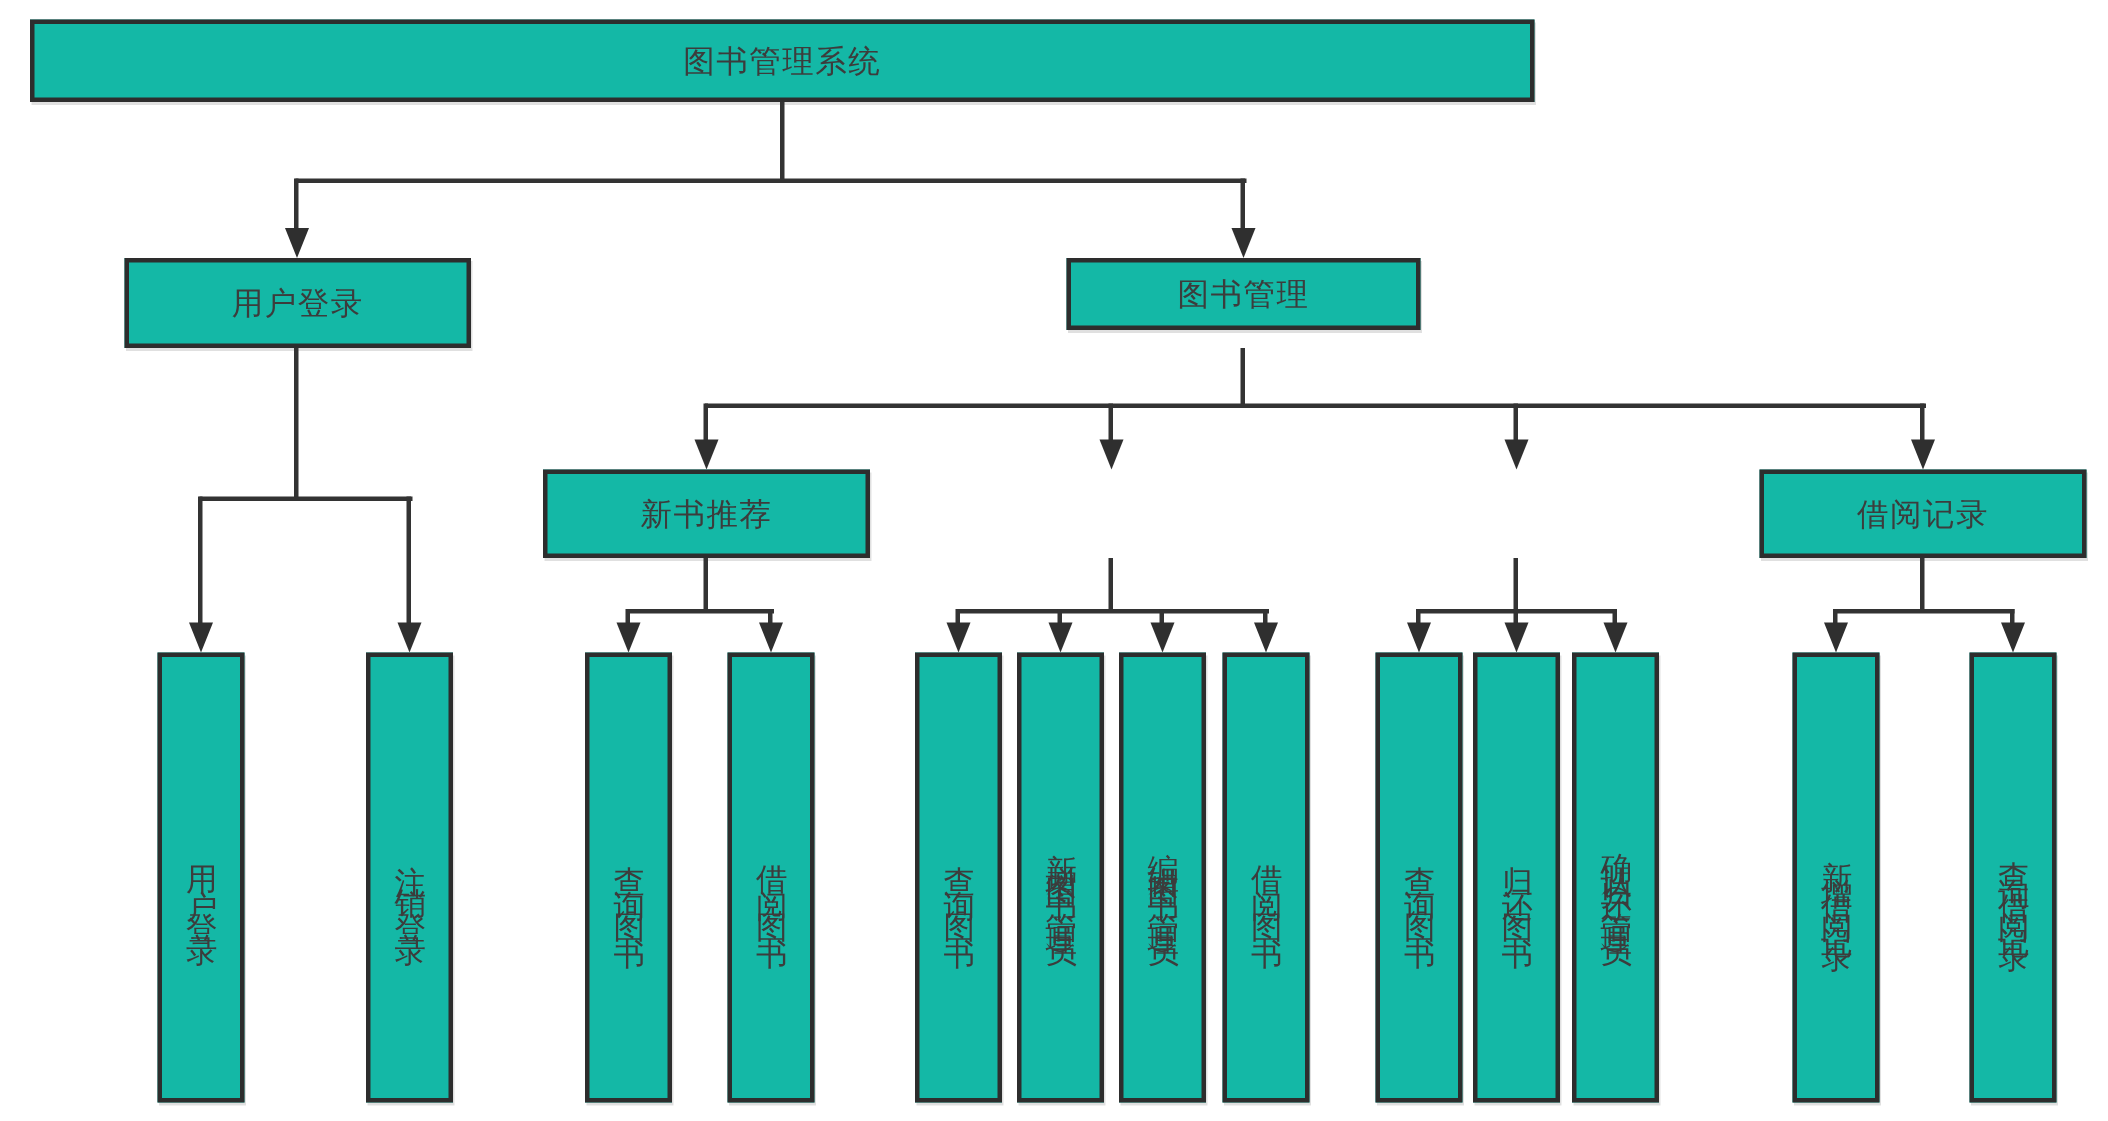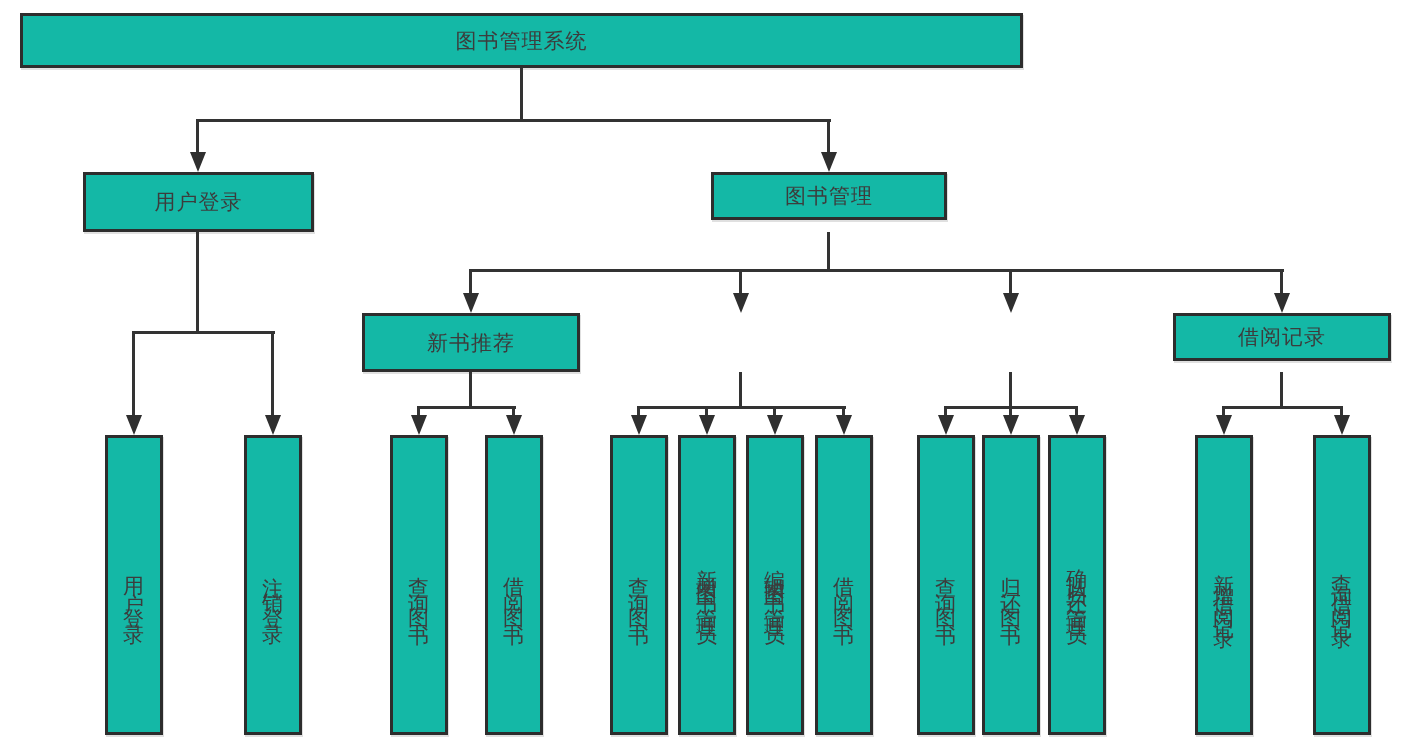--- a/index.html
+++ b/index.html
@@ -95,21 +95,21 @@
   <div class="line vl" style="left:739px; top:269px; height:26px;"></div>
   <div class="arrow" style="left:733px; top:293px;"></div>
   <div class="line vl" style="left:1009px; top:269px; height:26px;"></div>
   <div class="arrow" style="left:1003px; top:293px;"></div>
   <div class="line vl" style="left:1280px; top:269px; height:26px;"></div>
   <div class="arrow" style="left:1274px; top:293px;"></div>
 
   <div class="box hbox" style="left:362px; top:313px; width:218px; height:59px;">
     <span>新书推荐</span>
   </div>
-  <div class="box hbox" style="left:1173px; top:313px; width:218px; height:48px;">
+  <div class="box hbox" style="left:1173px; top:313px; width:218px; height:59px;">
     <span>借阅记录</span>
   </div>
 
   <div class="line vl" style="left:469px; top:372px; height:36px;"></div>
   <div class="line hl" style="left:418px; top:406px; width:98px;"></div>
   <div class="line vl" style="left:417px; top:406px; height:12px;"></div>
   <div class="arrow" style="left:411px; top:415px;"></div>
   <div class="line vl" style="left:512px; top:406px; height:12px;"></div>
   <div class="arrow" style="left:506px; top:415px;"></div>
 

